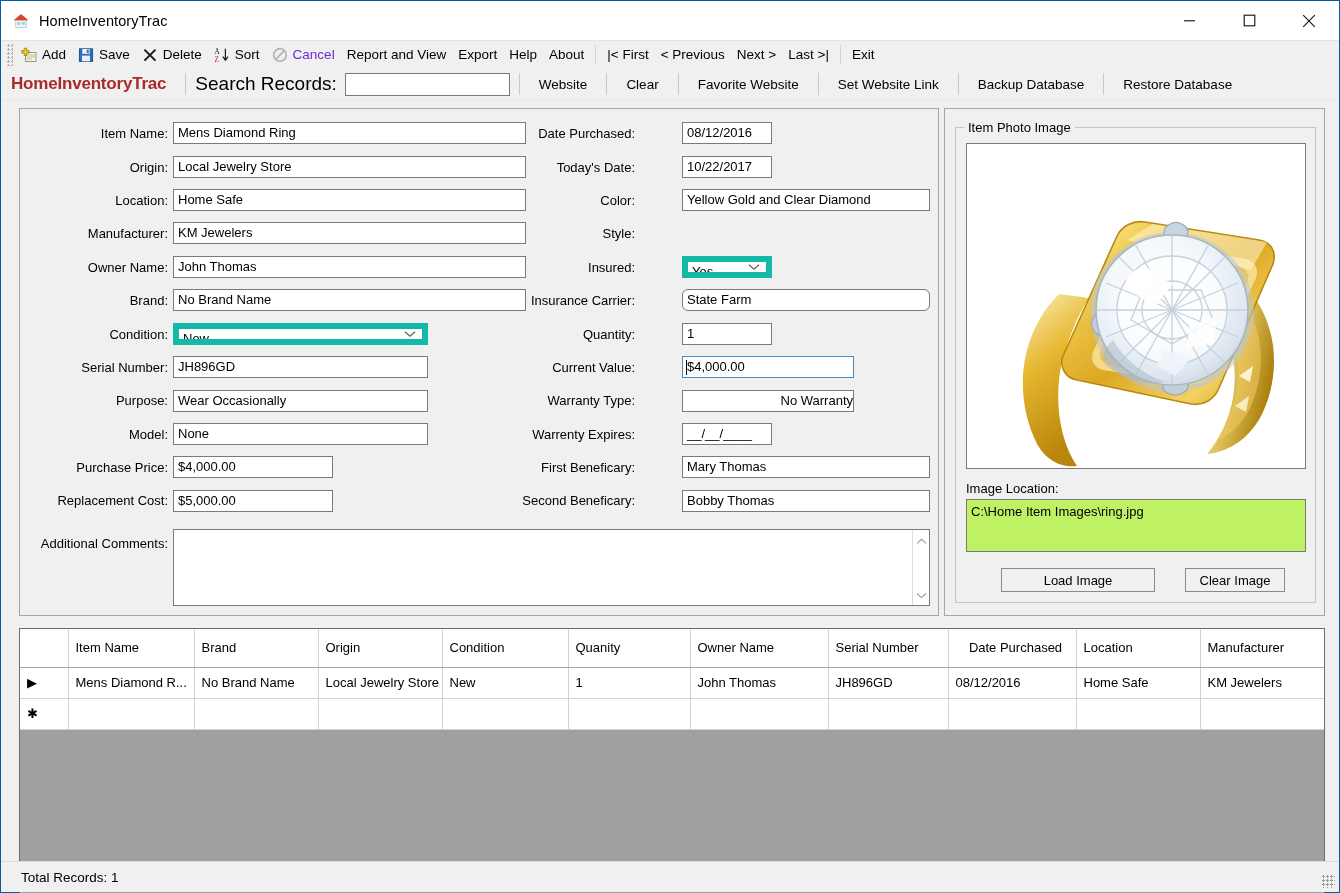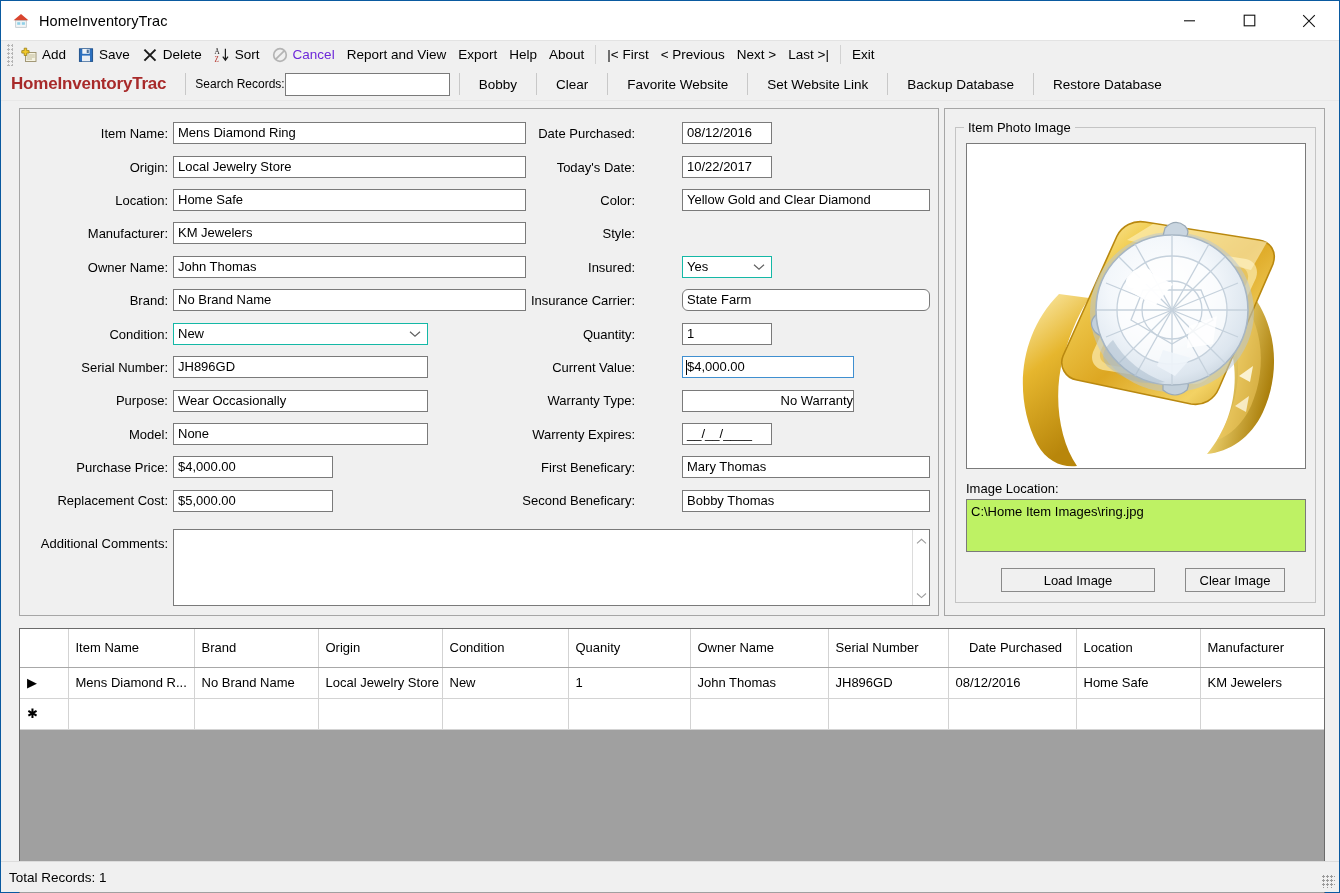--- a/index.html
+++ b/index.html
@@ -108,21 +108,21 @@
     font-weight: bold;
     color: #a82a2a;
     letter-spacing: -.2px;
     padding-right: 10px;
   }
   .vsep {
     width: 1px; height: 22px;
     background: #c8c8c8;
     margin: 0 9px;
   }
-  .search-label { font-size: 12px; }
+  .search-label { font-size: 19px; padding-right: 8px; }
   .search-input {
     width: 165px; height: 23px;
     border: 1px solid #7a7a7a;
     background: #ffffff;
     font-family: "Liberation Sans", sans-serif;
     font-size: 13px;
     padding: 0 3px;
     box-sizing: border-box;
     outline: none;
   }
@@ -180,21 +180,21 @@
     content: "";
     position: absolute;
     left: 3px; top: 3px;
     width: 1px; height: 15px;
     background: #000;
   }
   .combo {
     position: absolute;
     height: 22px;
     background: #ffffff;
-    border: 1px solid #14b8a6;
+    border: 6px solid #14b8a6;
     box-sizing: border-box;
     font-size: 13px;
     line-height: 20px;
     padding-left: 4px;
     white-space: nowrap;
     overflow: hidden;
   }
   .combo .arrow {
     position: absolute;
     right: 6px; top: 0; bottom: 0;
@@ -318,21 +318,21 @@
   }
 
   
   .statusbar {
     flex: 0 0 auto;
     height: 30px;
     background: #f0f0f0;
     border-top: 1px solid #dcdcdc;
     display: flex;
     align-items: center;
-    padding-left: 8px;
+    padding-left: 20px;
     position: relative;
     font-size: 13.5px;
   }
   .resize-grip {
     position: absolute;
     right: 4px; bottom: 4px;
     width: 13px; height: 13px;
     background-image:
       radial-gradient(circle at 1.5px 1.5px, #9a9a9a 1.1px, transparent 1.3px);
     background-size: 4px 4px;
@@ -464,21 +464,21 @@
       <span>Exit</span>
     </div>
   </div>
 
   <div class="searchstrip">
     <span class="brand">HomeInventoryTrac</span>
     <span class="vsep"></span>
     <span class="search-label">Search Records:</span>
     <input class="search-input" type="text" value="" style="">
     <span class="vsep"></span>
-    <span class="strip-btn">Bobby</span>
+    <span class="strip-btn">Website</span>
     <span class="vsep"></span>
     <span class="strip-btn">Clear</span>
     <span class="vsep"></span>
     <span class="strip-btn">Favorite Website</span>
     <span class="vsep"></span>
     <span class="strip-btn">Set Website Link</span>
     <span class="vsep"></span>
     <span class="strip-btn">Backup Database</span>
     <span class="vsep"></span>
     <span class="strip-btn">Restore Database</span>

